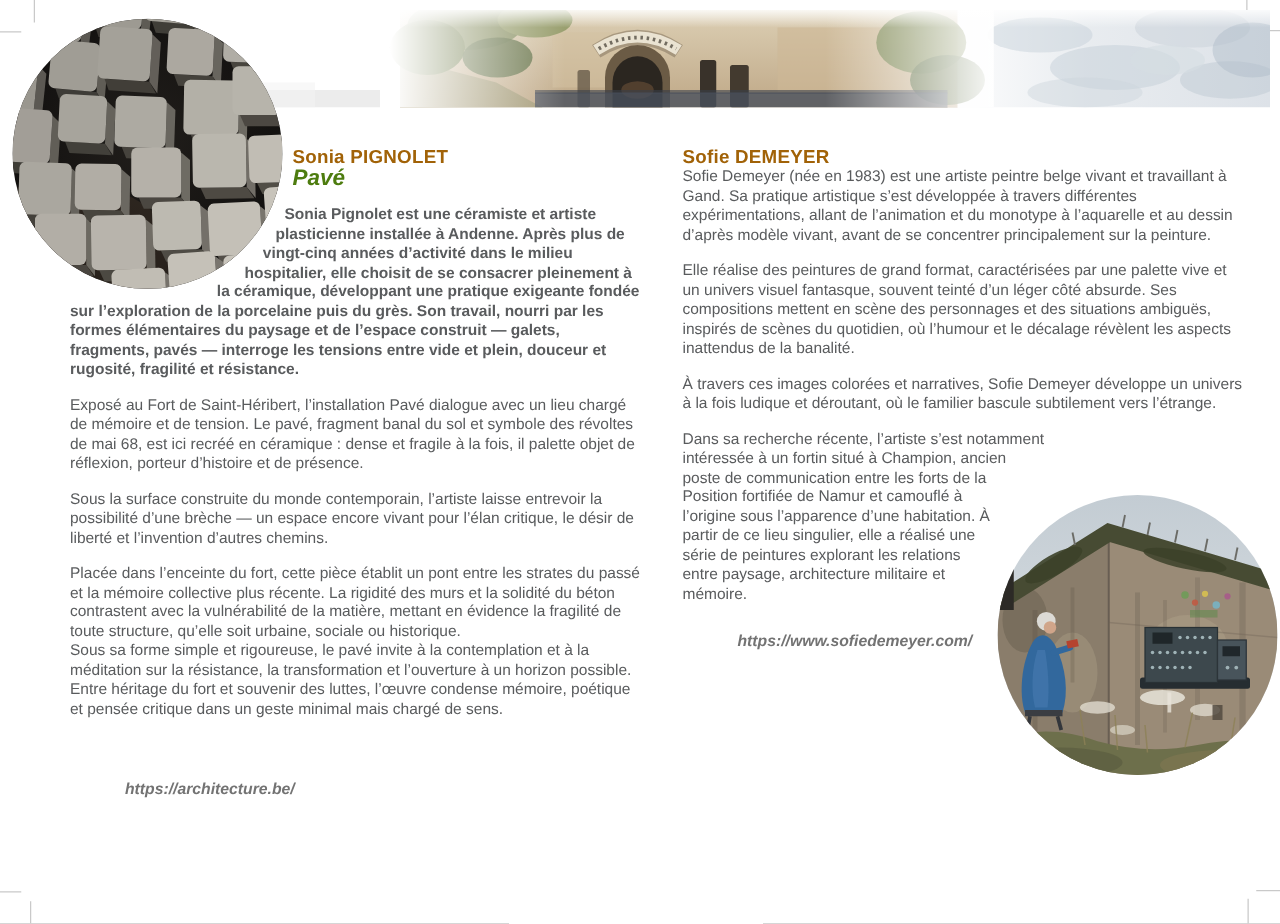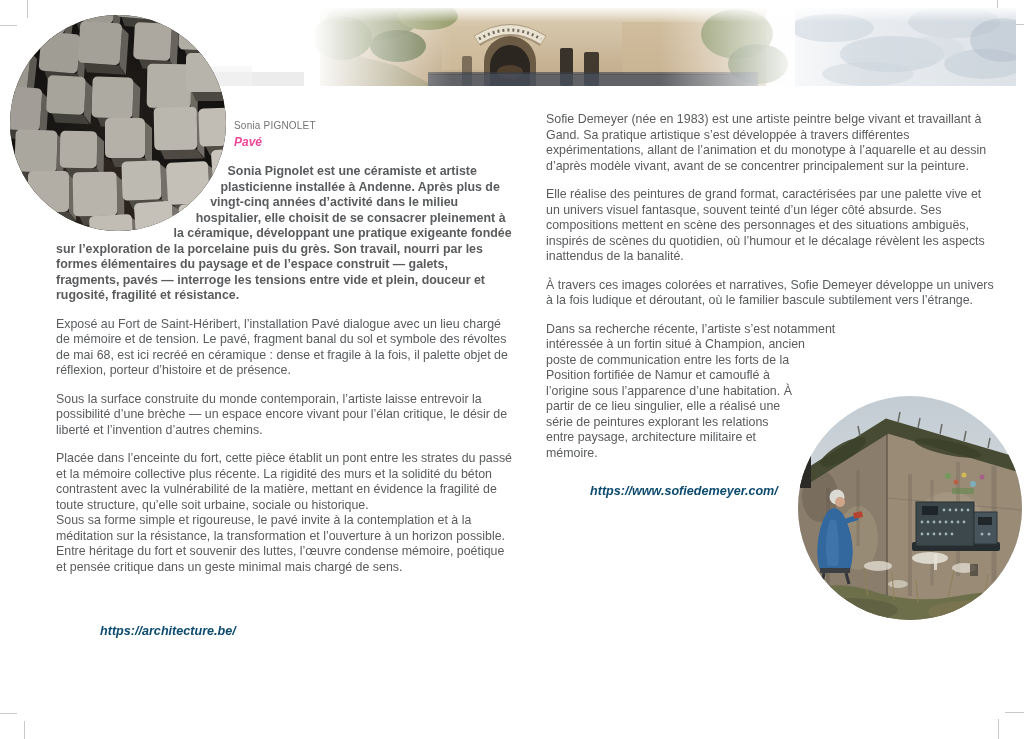--- a/index.html
+++ b/index.html
@@ -11,26 +11,26 @@
   .crop{position:absolute;background:#c9c9c9;}
   
   .banner{position:absolute;left:192px;top:8px;width:824px;height:78px;z-index:1;}
   .circle-photo{position:absolute;z-index:2;}
   .circle-left{left:10px;top:15px;width:216px;height:216px;}
   .circle-right{left:798px;top:396px;width:224px;height:224px;}
   
   .col{position:absolute;top:112px;z-index:3;color:#595b5d;font-size:12.4px;line-height:15.5px;}
   .col-left{left:56px;width:457px;}
   .col-right{left:546px;width:450px;}
-  .artist-name{color:#737373;font-weight:normal;font-size:10px;line-height:16px;padding-top:6px;letter-spacing:.2px;}
-  .work-title{color:#ec4899;font-weight:bold;font-style:italic;font-size:12px;line-height:16px;}
+  .artist-name{color:#a16207;font-weight:bold;font-size:15px;line-height:16px;padding-top:6px;letter-spacing:.2px;}
+  .work-title{color:#4d7c0f;font-weight:bold;font-style:italic;font-size:18px;line-height:16px;}
   .para{margin:0 0 13px 0;white-space:pre-line;}
   .col-left .para:first-of-type{margin-top:14px;font-weight:bold;}
   .col-right .para:first-of-type{}
-  .website{display:inline-block;color:#0c4a6e;font-weight:bold;font-style:italic;font-size:12.6px;
+  .website{display:inline-block;color:#737373;font-weight:bold;font-style:italic;font-size:12.6px;
            margin:36px 0 0 44px;text-decoration:none;cursor:pointer;}
   .col-right .website{margin-top:10px;}
   
   .float-circle-left{
     float:left;width:178px;height:121px;
     shape-outside:circle(108px at 62px 11px);shape-margin:9px;
   }
   .float-circle-right{
     float:right;width:204px;height:276px;
     shape-outside:circle(112px at 118px 163px);shape-margin:9px;
@@ -417,20 +417,21 @@
     <div class="work-title">Pavé</div>
     <p class="para">Sonia Pignolet est une céramiste et artiste plasticienne installée à Andenne. Après plus de vingt-cinq années d’activité dans le milieu hospitalier, elle choisit de se consacrer pleinement à la céramique, développant une pratique exigeante fondée sur l’exploration de la porcelaine puis du grès. Son travail, nourri par les formes élémentaires du paysage et de l’espace construit — galets, fragments, pavés — interroge les tensions entre vide et plein, douceur et rugosité, fragilité et résistance.</p>
     <p class="para">Exposé au Fort de Saint-Héribert, l’installation Pavé dialogue avec un lieu chargé de mémoire et de tension. Le pavé, fragment banal du sol et symbole des révoltes de mai 68, est ici recréé en céramique : dense et fragile à la fois, il palette objet de réflexion, porteur d’histoire et de présence.</p>
     <p class="para">Sous la surface construite du monde contemporain, l’artiste laisse entrevoir la possibilité d’une brèche — un espace encore vivant pour l’élan critique, le désir de liberté et l’invention d’autres chemins.</p>
     <p class="para">Placée dans l’enceinte du fort, cette pièce établit un pont entre les strates du passé et la mémoire collective plus récente. La rigidité des murs et la solidité du béton contrastent avec la vulnérabilité de la matière, mettant en évidence la fragilité de toute structure, qu’elle soit urbaine, sociale ou historique.
 Sous sa forme simple et rigoureuse, le pavé invite à la contemplation et à la méditation sur la résistance, la transformation et l’ouverture à un horizon possible. Entre héritage du fort et souvenir des luttes, l’œuvre condense mémoire, poétique et pensée critique dans un geste minimal mais chargé de sens.</p>
     <a class="website">https://architecture.be/</a>
   </div>
 
   <div class="col col-right">
+    <div class="artist-name">Sofie DEMEYER</div>
     <p class="para">Sofie Demeyer (née en 1983) est une artiste peintre belge vivant et travaillant à Gand. Sa pratique artistique s’est développée à travers différentes expérimentations, allant de l’animation et du monotype à l’aquarelle et au dessin d’après modèle vivant, avant de se concentrer principalement sur la peinture.</p>
     <p class="para">Elle réalise des peintures de grand format, caractérisées par une palette vive et un univers visuel fantasque, souvent teinté d’un léger côté absurde. Ses compositions mettent en scène des personnages et des situations ambiguës, inspirés de scènes du quotidien, où l’humour et le décalage révèlent les aspects inattendus de la banalité.</p>
     <div class="float-circle-right"></div>
     <p class="para">À travers ces images colorées et narratives, Sofie Demeyer développe un univers à la fois ludique et déroutant, où le familier bascule subtilement vers l’étrange.</p>
     <p class="para">Dans sa recherche récente, l’artiste s’est notamment intéressée à un fortin situé à Champion, ancien poste de communication entre les forts de la Position fortifiée de Namur et camouflé à l’origine sous l’apparence d’une habitation. À partir de ce lieu singulier, elle a réalisé une série de peintures explorant les relations entre paysage, architecture militaire et mémoire.</p>
     <a class="website">https://www.sofiedemeyer.com/</a>
   </div>
 
 </div>
 

